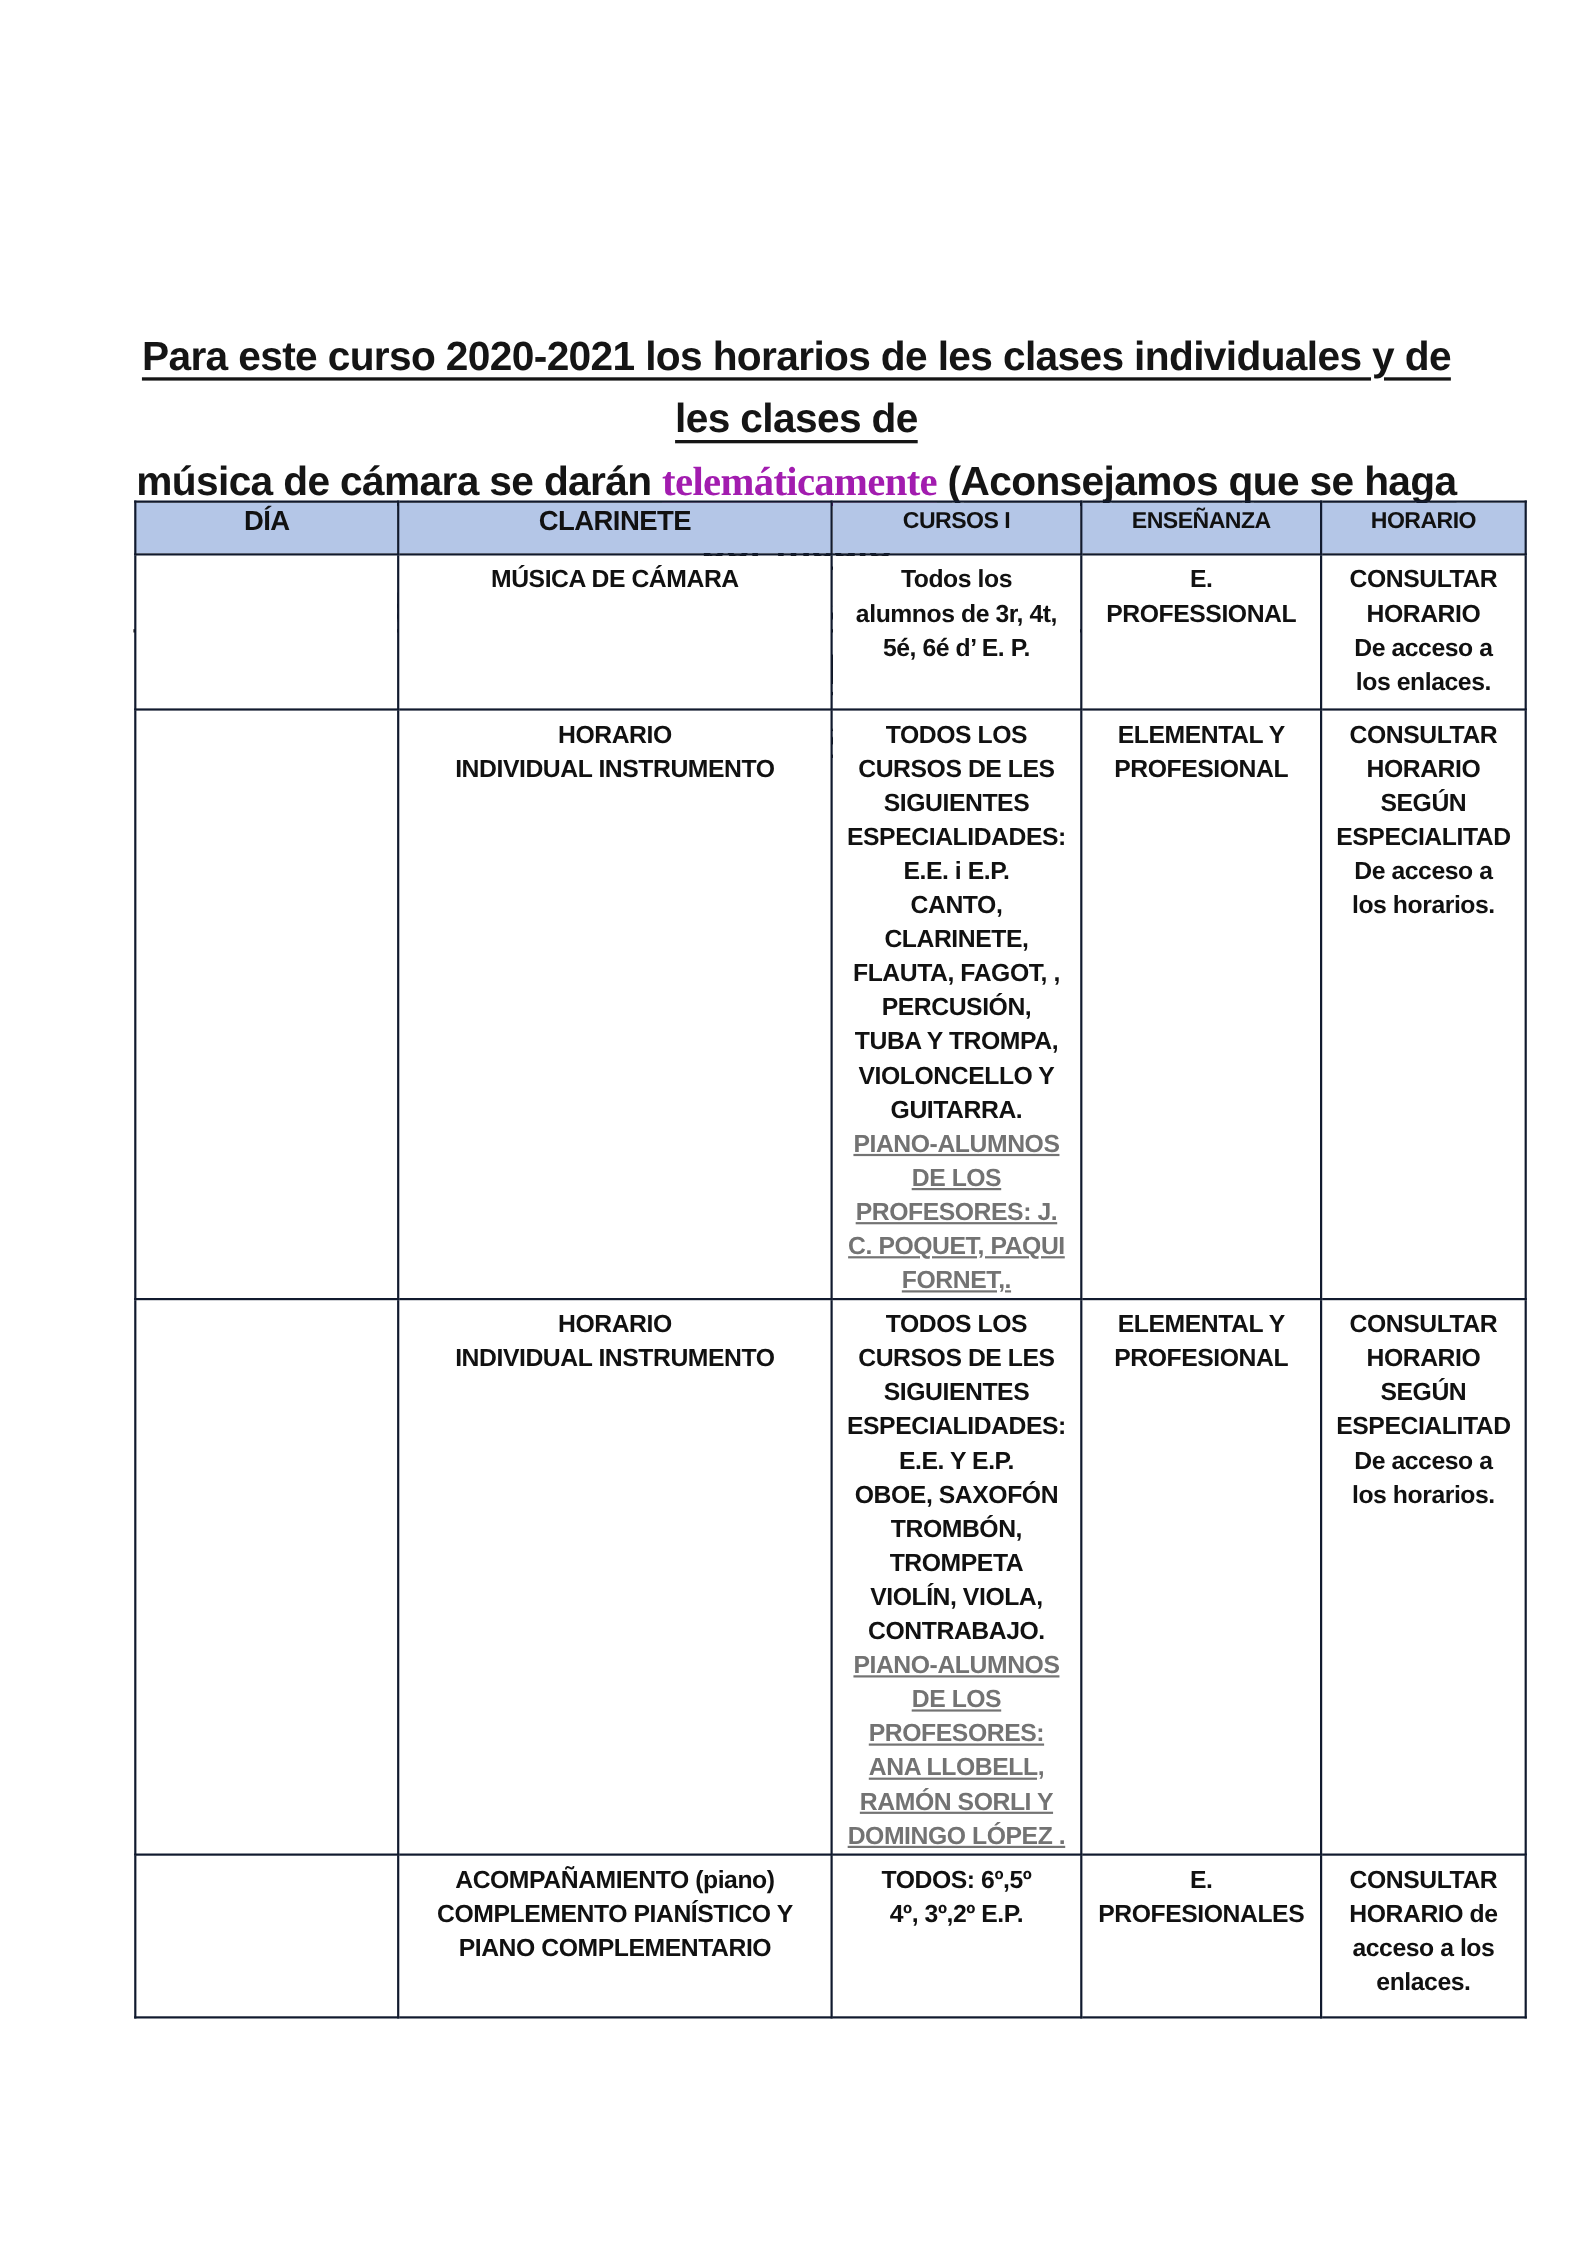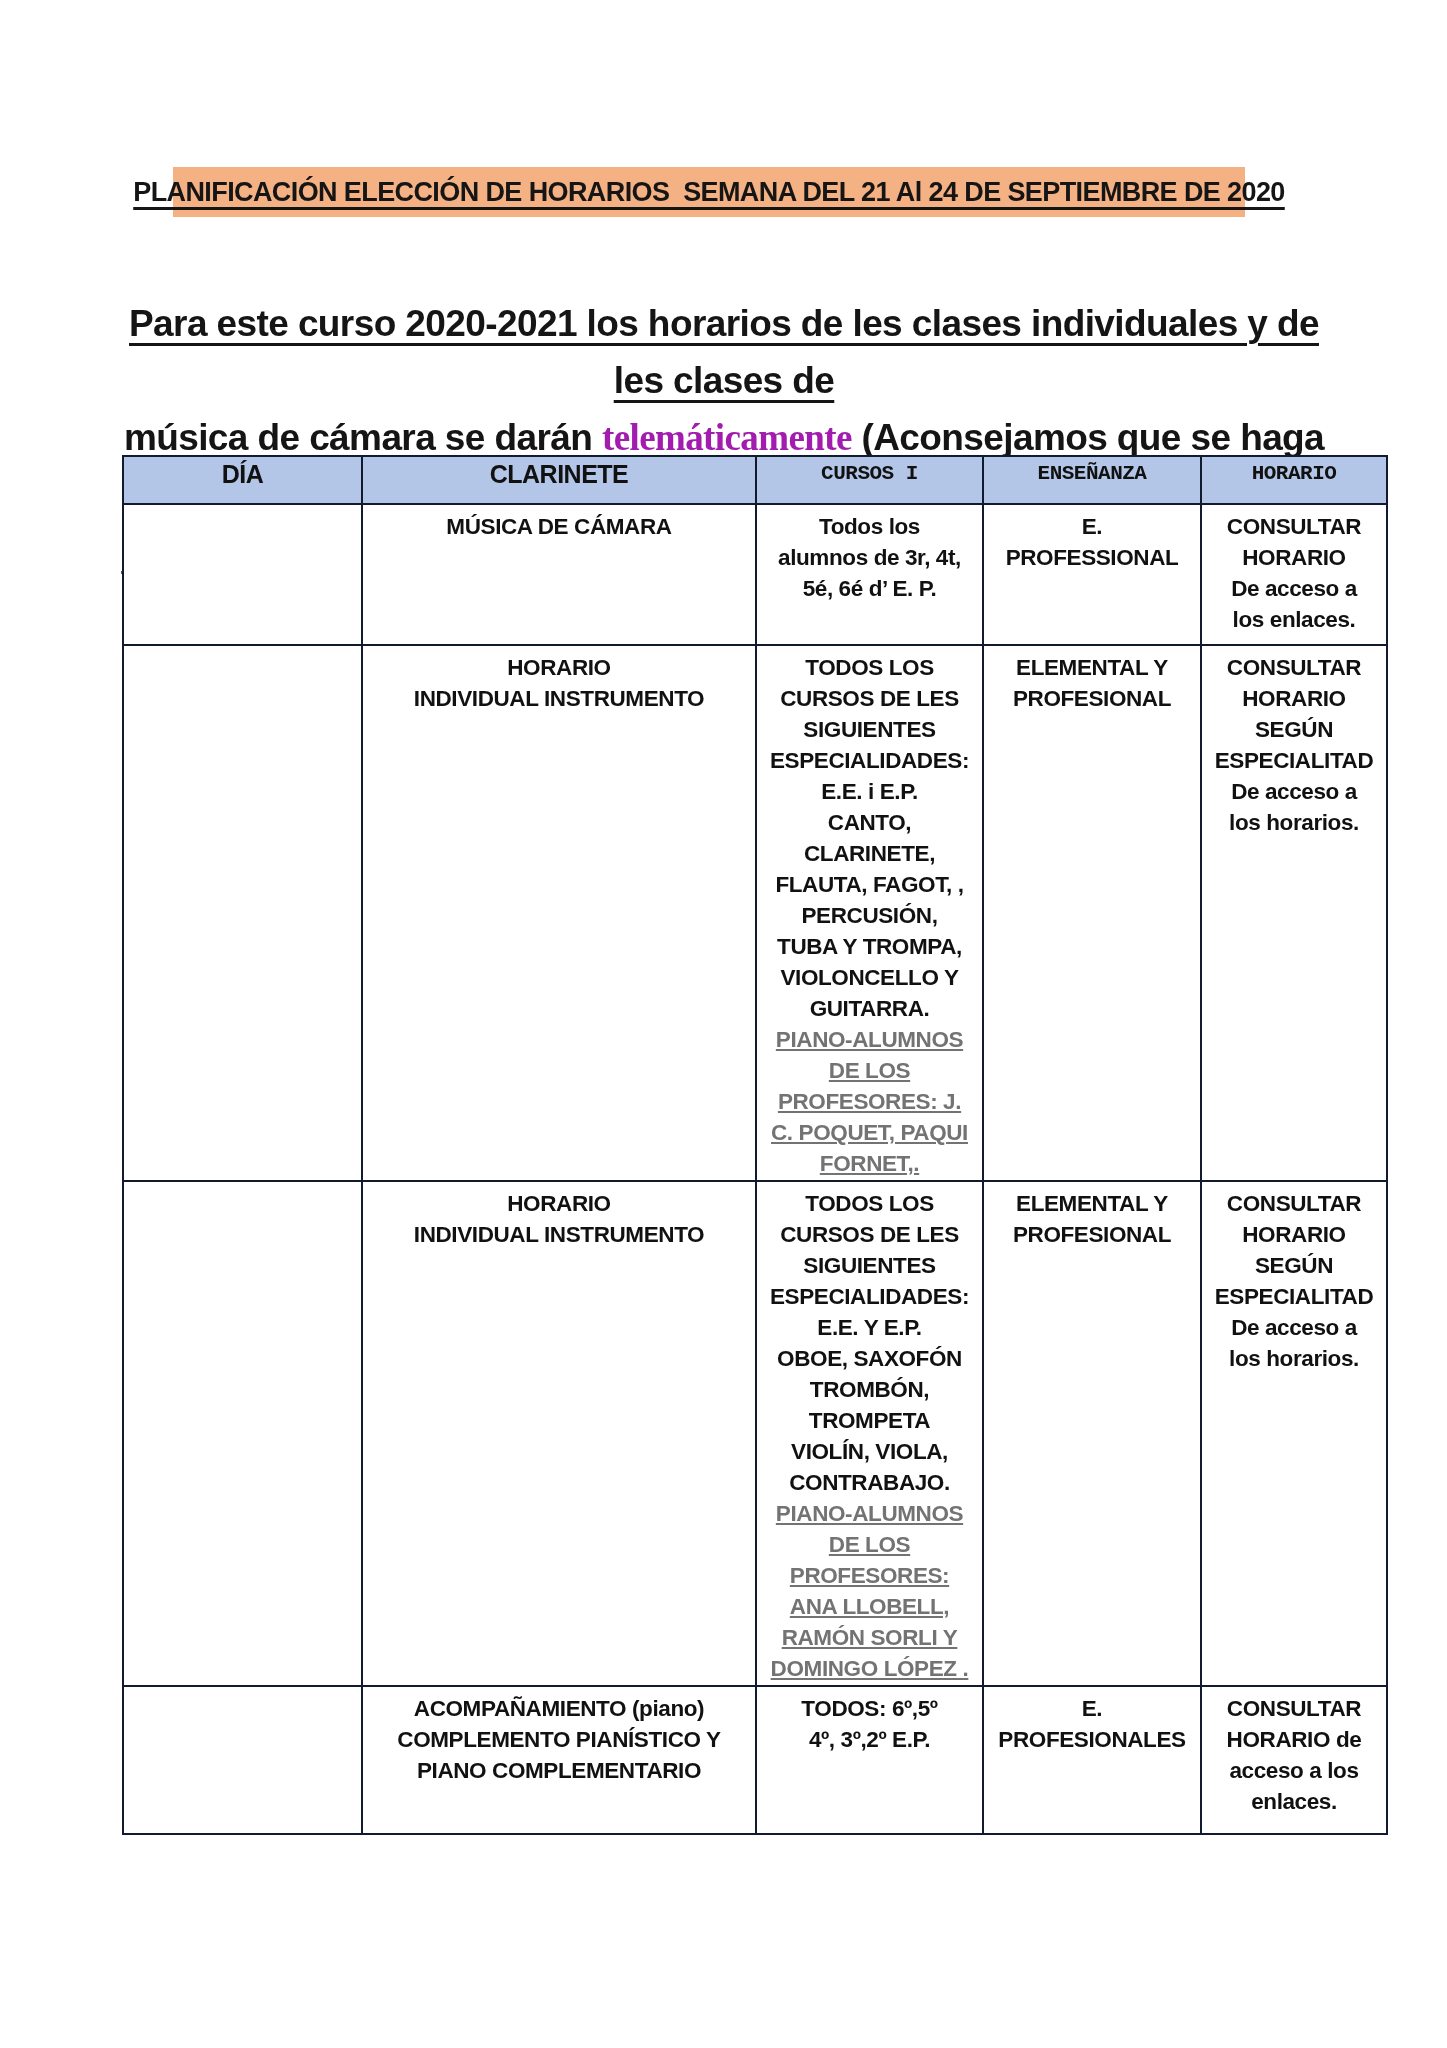--- a/index.html
+++ b/index.html
@@ -57,21 +57,21 @@
     font-weight:bold;
     overflow:hidden;
   }
   table.schedule thead tr{height:48px;}
   table.schedule th{
     background:#B4C6E7;color:#111111;
     vertical-align:middle;
     font-size:25px;letter-spacing:-0.5px;
     padding-bottom:12px;
   }
-  table.schedule th:nth-child(n+3){font-size:21px;padding-bottom:14px;font-family:Liberation Mono, monospace;}
+  table.schedule th:nth-child(n+3){font-size:21px;padding-bottom:14px;}
   table.schedule td{
     vertical-align:top;
     background:#ffffff;
     font-size:22.5px;letter-spacing:-0.4px;line-height:31px;
     white-space:pre-line;
     padding-top:6px;
   }
   tr.row-1{height:141px;}
   tr.row-2{height:535px;}
   tr.row-3{height:497px;}
@@ -82,23 +82,20 @@
     padding-top:10px;
   }
   td .cursos-red{display:block;color:#737373;white-space:pre-line;text-decoration:underline;}
   td .cursos-black{display:block;white-space:pre-line;}
 </style>
 </head>
 <body>
 
 <div class="page">
 
-  <div class="title-bar">
-    <span class="title-text">PLANIFICACIÓN ELECCIÓN DE HORARIOS  SEMANA DEL 21 Al 24 DE SEPTIEMBRE DE 2020</span>
-  </div>
 
   <div class="intro">
     <span>Para este curso 2020-2021 los horarios de les clases individuales y de les clases de
 música de cámara se darán </span><span class="intro-red">telemáticamente</span><span> (Aconsejamos que se haga por medio
 de un ordenador per poder ver la tabla de horarios en pantalla grande). Consultar
 horario i enlaces de cada día.</span>
   </div>
 
   <table class="schedule">
     <colgroup>

